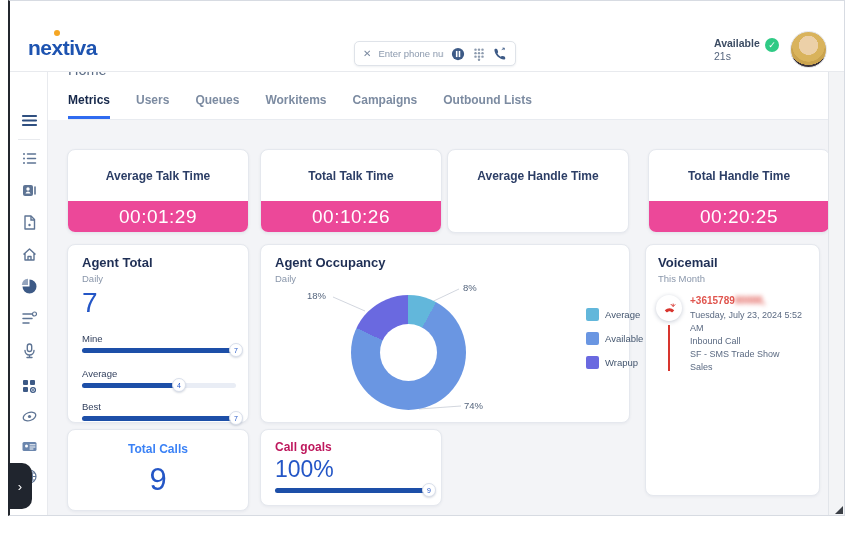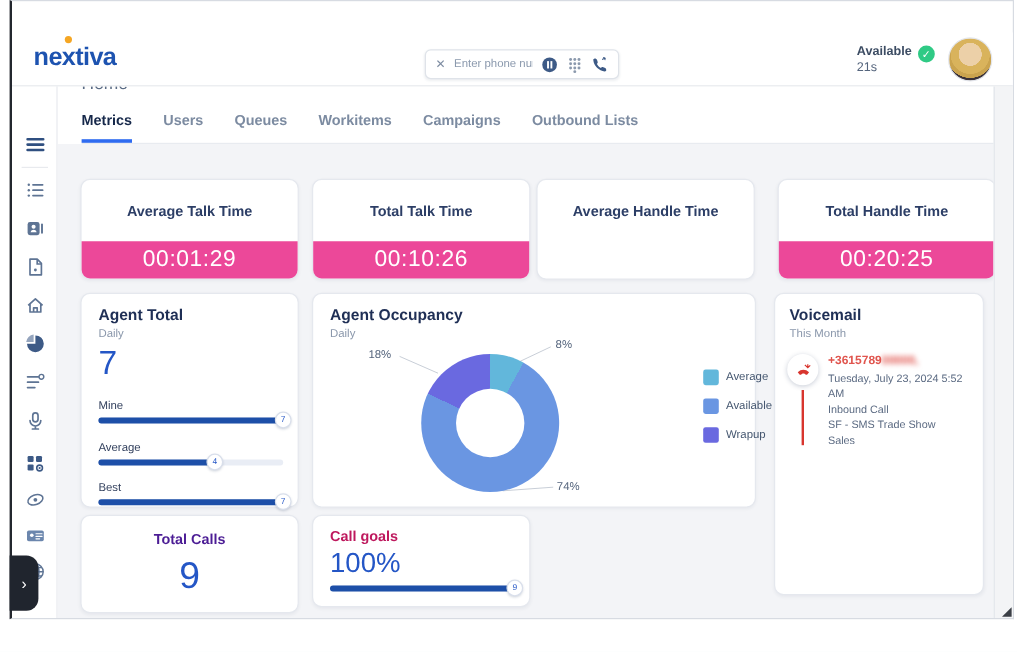--- a/index.html
+++ b/index.html
@@ -77,21 +77,21 @@
   .vm-entry { position:absolute; left:10px; top:50px; right:8px; cursor:pointer; }
   .vm-icon-circle { position:absolute; left:0; top:0; width:26px; height:26px; border-radius:50%; background:#fff;
                     box-shadow:0 1px 4px rgba(30,50,90,.25); display:flex; align-items:center; justify-content:center; }
   .vm-line { position:absolute; left:12px; top:30px; width:2px; height:46px; background:#d8352e; }
   .vm-text { position:absolute; left:34px; top:0; }
   .vm-phone { font-size:10px; font-weight:bold; color:#e0554e; margin-bottom:3px; }
   .vm-redacted { filter:blur(2.2px); }
   .vm-detail { font-size:9px; color:#5b6a82; line-height:13px; }
 
   
-  .center-title { position:absolute; left:0; right:0; top:12px; text-align:center; font-size:12px; font-weight:bold; color:#4c1d95; }
+  .center-title { position:absolute; left:0; right:0; top:12px; text-align:center; font-size:12px; font-weight:bold; color:#3b82f6; }
   .center-num { position:absolute; left:0; right:0; top:32px; text-align:center; font-size:31px; color:#2456c6; }
   .goal-value { position:absolute; left:14px; top:26px; font-size:23px; color:#2456c6; }
 
   
   .scroll-strip { position:absolute; right:0; top:45px; bottom:0; width:16px; background:#f3f4f6; border-left:1px solid #e2e5ea; cursor:pointer; }
   .corner-tri { position:absolute; right:1px; bottom:1px; width:0; height:0; border-left:8px solid transparent; border-bottom:8px solid #3b3f46; }
 
   svg { display:block; }
 </style>
 </head>

